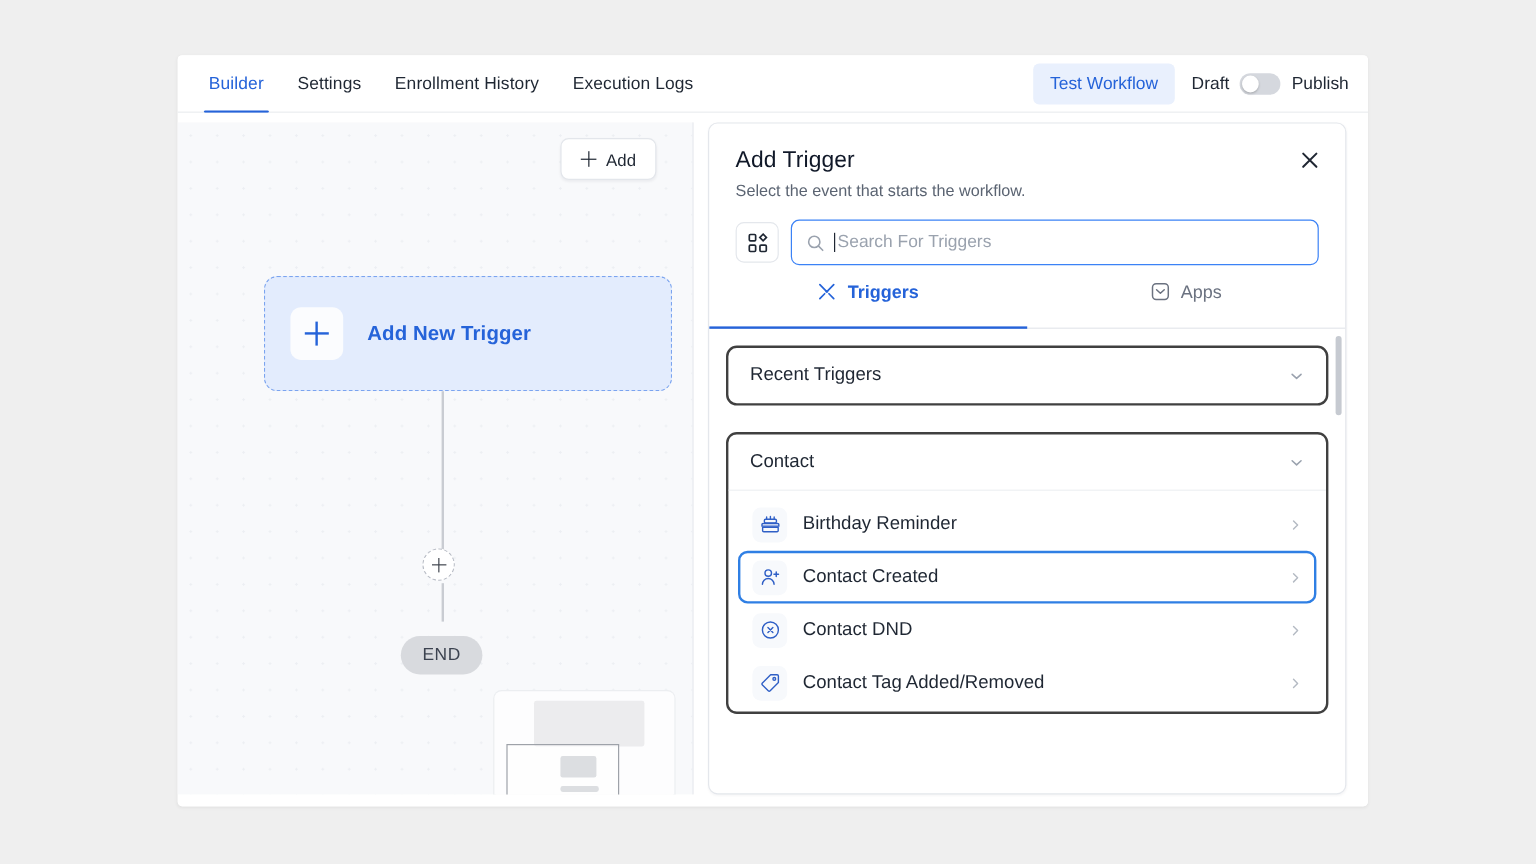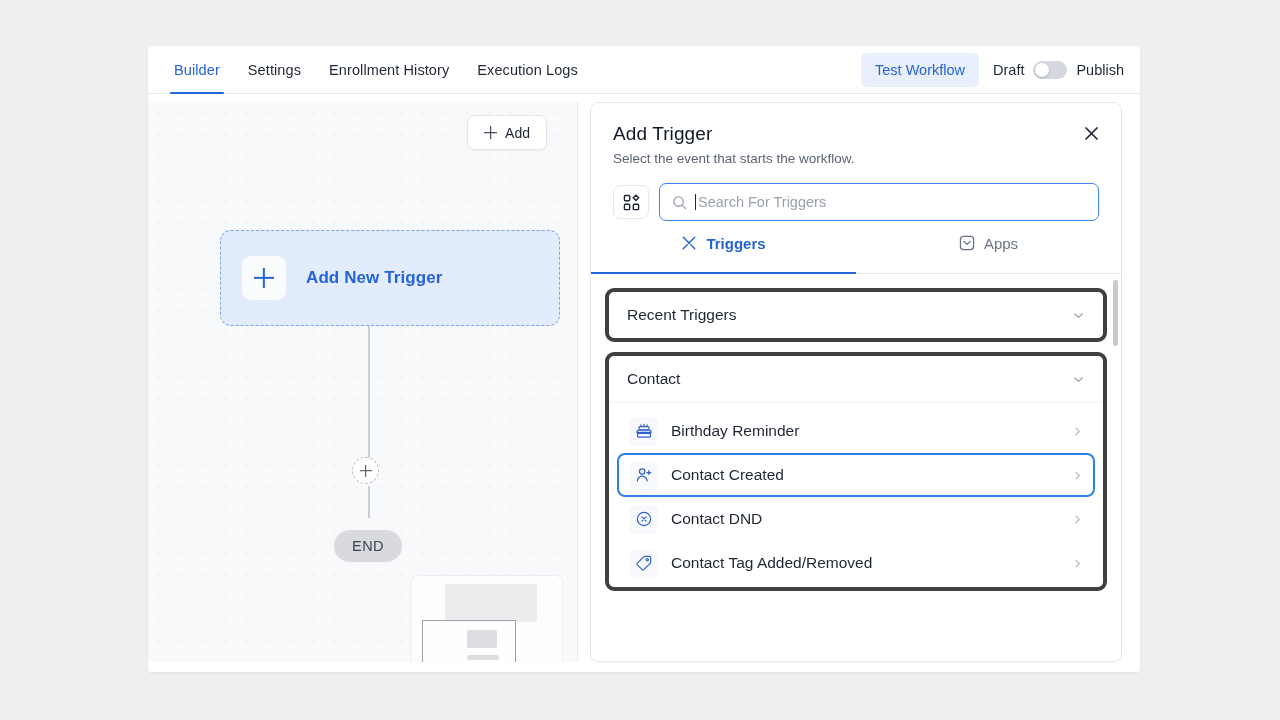--- a/index.html
+++ b/index.html
@@ -323,24 +323,24 @@
     height: 2.2px; background: #2563d9;
   }
 
   .panel-scroll {
     flex: 1;
     overflow: hidden;
     padding: 14px 14px 0 14px;
     position: relative;
   }
   .group-card {
-    border: 4px solid #404040;
+    border: 2px solid #404040;
     border-radius: 9px;
     background: #fff;
-    margin-bottom: 10px;
+    margin-bottom: 22px;
     overflow: hidden;
   }
   .group-head {
     height: 46px;
     display: flex; align-items: center;
     padding: 0 18px;
     font-size: 15.5px;
     color: #1f2733;
     cursor: pointer;
   }

